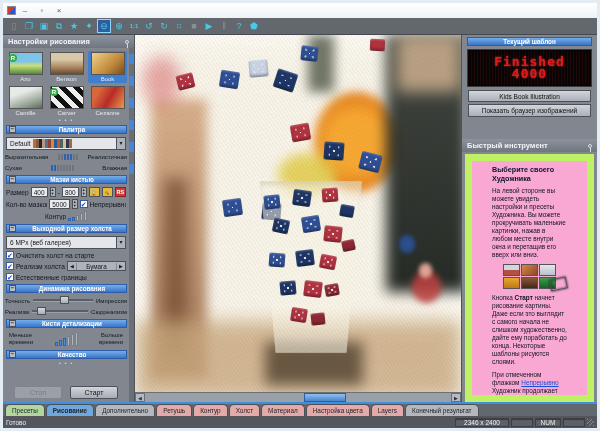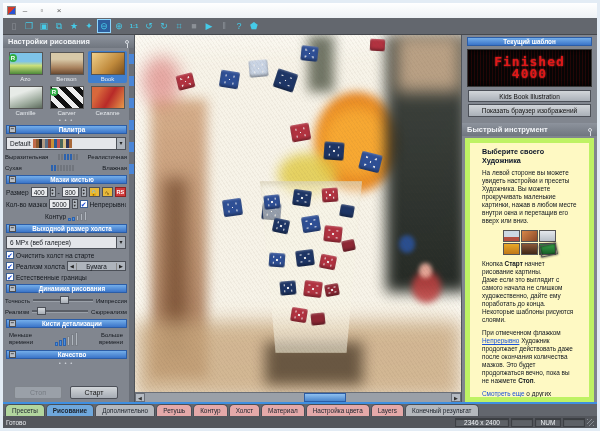--- a/index.html
+++ b/index.html
@@ -115,21 +115,21 @@
   .hscroll { height:10px; background:#9aa0a8; border-top:1px solid #6a6f78; display:flex; align-items:stretch; flex:0 0 auto; }
   .harrow { width:10px; background:#b4bac2; border:1px solid #6a6f78; font-size:5px; line-height:8px; text-align:center; color:#333; }
   .htrack { flex:1; position:relative; }
   .hthumb { position:absolute; left:52%; top:0; width:42px; height:100%; background:linear-gradient(#8fc0f0,#4a86cc); border:1px solid #2c5da6; }
 
   
   .rpanel { width:135px; background:#81868f; display:flex; flex-direction:column; flex:0 0 auto; }
   .led { margin:2px 5px; height:38px; background:#070505; border:1px solid #3a3a3a; box-shadow:inset 0 0 4px #000; display:flex; flex-direction:column; align-items:center; justify-content:center; background-image:repeating-linear-gradient(90deg,rgba(120,10,10,0.25) 0 1px,transparent 1px 3px); }
   .led div { font-family:"DejaVu Sans Mono",monospace; font-weight:bold; color:#e01818; text-shadow:0 0 2px rgba(255,60,60,0.8); font-size:13px; line-height:12px; letter-spacing:1px; }
   .rbtn { margin:1px 6px; height:12px; background:linear-gradient(#d2d6da,#aab0b8); border:1px solid #4c5058; font-size:6.5px; display:flex; align-items:center; justify-content:center; color:#111; flex:0 0 auto; }
-  .rcontent { flex:1; margin:2px 3px 0 3px; background:#fef9c3; border:5px solid #bef264; padding:4px 12px; overflow:hidden; font-size:6.4px; color:#10161f; line-height:1.25; }
+  .rcontent { flex:1; margin:2px 3px 0 3px; background:#f9a8d4; border:7px solid #bef264; padding:4px 20px; overflow:hidden; font-size:6.4px; color:#10161f; line-height:1.25; }
   .rcontent h3 { font-size:7.2px; color:#0a1428; margin-bottom:4px; }
   .rcontent p { margin-bottom:5px; }
   .link { color:#1a50d8; text-decoration:underline; }
   .qthumbs { display:grid; grid-template-columns:repeat(3,17px); gap:1px; justify-content:center; margin:3px 0 5px; position:relative; }
   .qthumbs span { width:17px; height:12px; border:1px solid #555; }
   .cursor { position:absolute; left:58px; top:14px; width:0; height:0; border-left:5px solid #fff; border-bottom:8px solid transparent; filter:drop-shadow(0 0 1px #000); transform:rotate(-12deg); }
 
   
   .tabbar { height:14px; background:#63676e; border-top:2px solid #3f8fe0; display:flex; align-items:flex-end; padding:0 2px; gap:1px; flex:0 0 auto; overflow:hidden; }
   .tab { height:12px; padding:0 6px; border:1px solid #4a4e55; border-bottom:none; border-radius:5px 5px 0 0; font-size:6.4px; display:flex; align-items:center; color:#1c222b; white-space:nowrap; }
@@ -458,21 +458,21 @@
     <div class="rpanel">
       <div class="sec-head" style="margin:2px 5px 1px 5px">
         <span class="sec-title">Текущий шаблон</span>
       </div>
       <div class="led">
         <div>Finished</div>
         <div>4000</div>
       </div>
       <div class="rbtn">Kids Book Illustration</div>
       <div class="rbtn" style="height:13px">Показать браузер изображений</div>
-      <div class="panel-head" style="margin-top:5px">
+      <div class="panel-head" style="margin-top:21px">
         <span>Быстрый инструмент</span>
         <span class="sp"></span>
           <span class="pin"></span>
       </div>
       <div class="rcontent">
         <h3>Выберите своего Художника</h3>
         <p>На левой стороне вы можете увидеть настройки и пресеты Художника. Вы можете прокручивать маленькие картинки, нажав в любом месте внутри окна и перетащив его вверх или вниз.</p>
         <div class="qthumbs">
           <span style="background:linear-gradient(#cdd8e2 55%,#b45040 55%)"></span>
           <span style="background:linear-gradient(135deg,#d88848,#8a4828)"></span>

